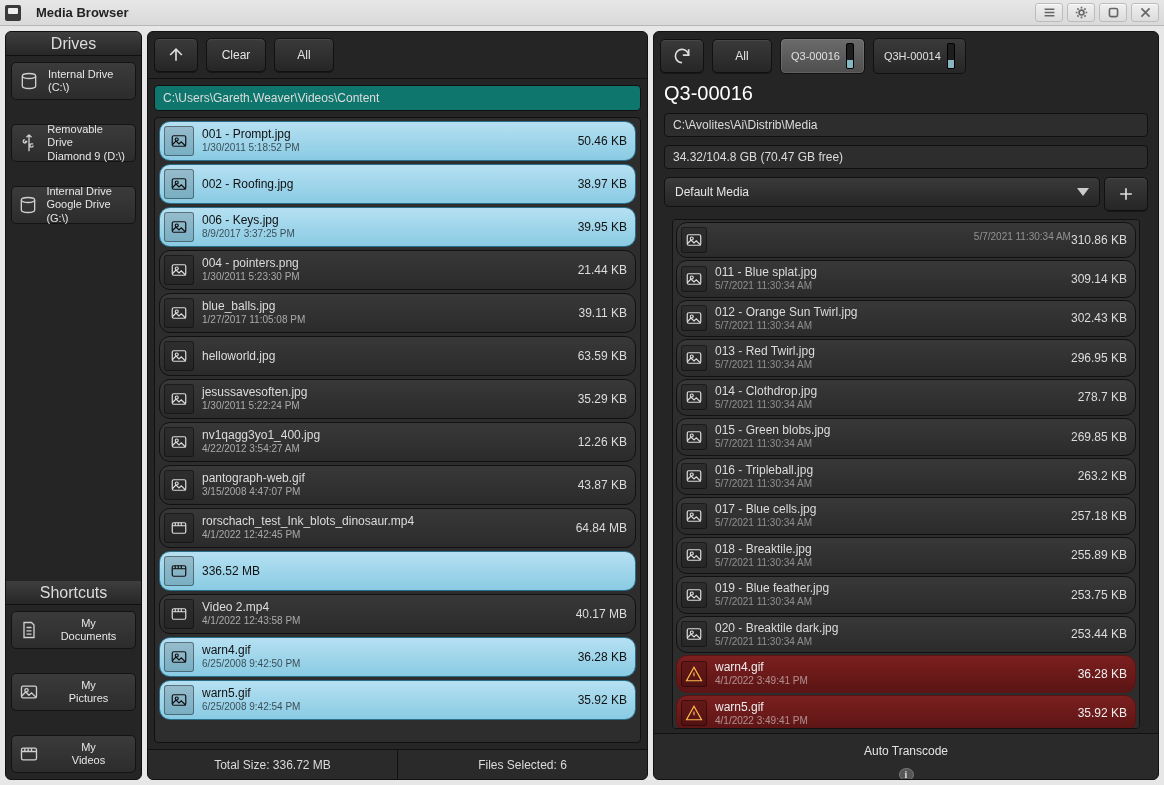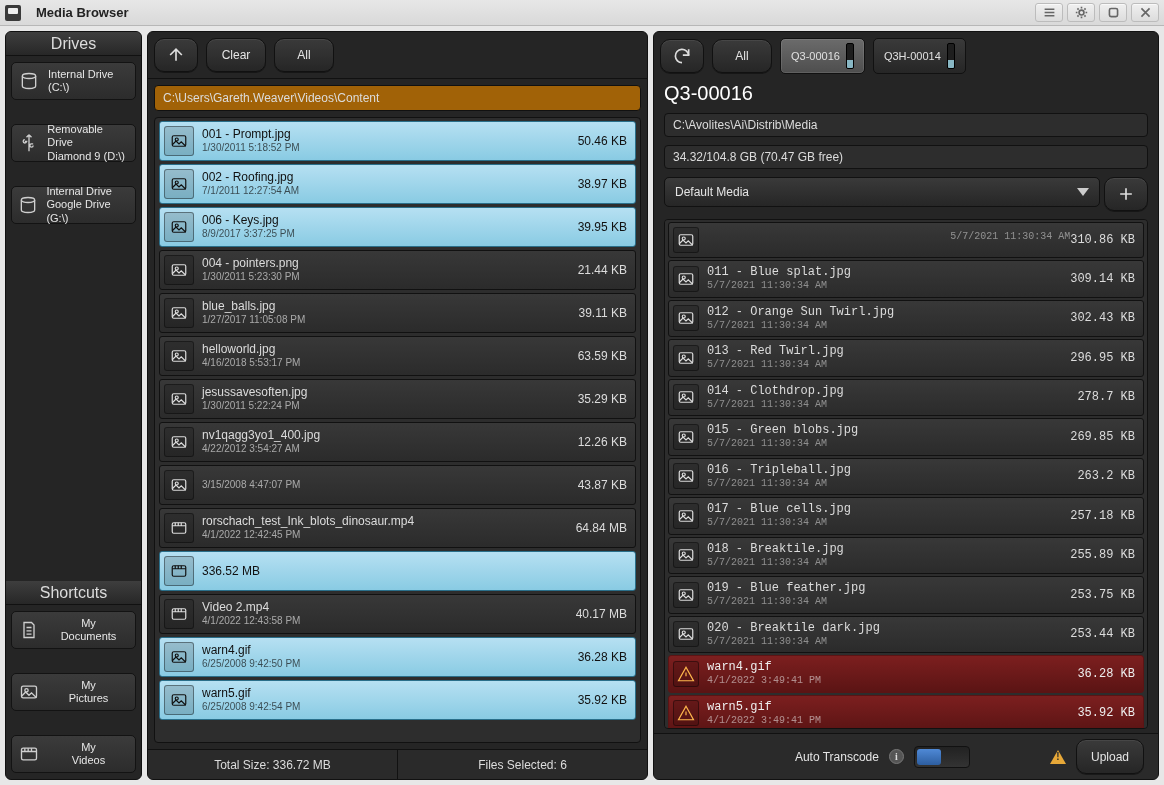--- a/index.html
+++ b/index.html
@@ -106,52 +106,52 @@
   .toolbar {
     display:flex; gap:8px; padding:6px;
     border-bottom:1px solid #111;
   }
   .btn {
     height: 34px;
     min-width: 60px;
     padding: 0 14px;
     background: linear-gradient(#3a3a3a,#262626);
     border: 1px solid #111;
-    border-radius: 10px;
+    border-radius: 5px;
     color:#e4e4e4;
     display:flex; align-items:center; justify-content:center;
     font-size:12px;
     box-shadow: inset 0 1px 0 rgba(255,255,255,.07), 0 1px 0 rgba(0,0,0,.4);
     white-space: nowrap;
   }
   .btn.square { min-width:44px; width:44px; padding:0; }
   .btn svg { width:20px; height:20px; stroke:#ddd; fill:none; stroke-width:2; }
   .path-bar {
     margin: 6px 6px 0 6px;
     height: 26px;
-    background:#a16207;
+    background:#0f766e;
     border:1px solid #111;
     border-radius:4px;
     display:flex; align-items:center;
     padding:0 8px;
     color:#dcdcdc;
     font-size:12px;
   }
   .file-list {
     flex:1;
     margin:6px;
     background:#2d2d2d;
     border:1px solid #111;
     border-radius:4px;
     overflow-y:auto;
   }
   .file-row {
     border:1px solid #111;
     margin: 3px 4px;
-    border-radius:3px;
+    border-radius:11px;
     display:flex;
     align-items:center;
     padding: 4px 8px 4px 4px;
     background: linear-gradient(#383838,#2b2b2b);
     color:#dcdcdc;
   }
   .file-row.selected {
     background: linear-gradient(#b6e0f2,#89cbe3);
     color:#111;
     border-color:#2a6f8a;
@@ -238,35 +238,36 @@
     flex:1;
     height:30px;
     background:linear-gradient(#3a3a3a,#262626);
     border:1px solid #111;
     border-radius:5px;
     display:flex; align-items:center; justify-content:space-between;
     padding:0 10px;
     color:#e4e4e4;
   }
   .dropdown .chev { width:0;height:0;border-left:6px solid transparent;border-right:6px solid transparent;border-top:8px solid #ccc; }
-  .file-list.right { margin:4px 10px;font-family:Liberation Mono, monospace; }
+  .file-list.right { margin:4px 18px; }
   .file-list.right .file-row { margin:2px 3px; }
   .file-list.right .file-row .thumb { width:26px; height:26px; }
   .file-list.right .file-row .date { opacity:.55; }
   .file-list.right .file-row.error .thumb svg { stroke:#ffb84d; }
 
   .bottom-bar {
     height:46px;
     border-top:1px solid #111;
     background:#2a2a2a;
     display:flex; align-items:center;
     padding:0 14px;
     gap:10px;
     color:#e4e4e4;
     font-size:12px;
+    flex-direction:column;
   }
   .bottom-bar .spacer { flex:1; }
   .toggle {
     width:56px; height:22px;
     background: linear-gradient(#222,#333);
     border:1px solid #111;
     border-radius:4px;
     position:relative;
   }
   .toggle::after {
@@ -433,21 +434,20 @@
         <div class="file-row selected">
     <div class="thumb">
             <svg viewBox="0 0 24 24">
               <rect x="3" y="5" width="18" height="14" rx="2"></rect>
               <circle cx="9" cy="10" r="2"></circle>
               <path d="M3 17l5-5 4 4 3-3 6 6"></path>
             </svg>
           </div>
     <div class="meta">
       <span class="name">002 - Roofing.jpg</span>
-      <span class="date">7/1/2011 12:27:54 AM</span>
     </div>
     <span class="size">38.97 KB</span>
         </div>
         <div class="file-row selected">
     <div class="thumb">
             <svg viewBox="0 0 24 24">
               <rect x="3" y="5" width="18" height="14" rx="2"></rect>
               <circle cx="9" cy="10" r="2"></circle>
               <path d="M3 17l5-5 4 4 3-3 6 6"></path>
             </svg>
@@ -489,21 +489,20 @@
         <div class="file-row">
     <div class="thumb">
             <svg viewBox="0 0 24 24">
               <rect x="3" y="5" width="18" height="14" rx="2"></rect>
               <circle cx="9" cy="10" r="2"></circle>
               <path d="M3 17l5-5 4 4 3-3 6 6"></path>
             </svg>
           </div>
     <div class="meta">
       <span class="name">helloworld.jpg</span>
-      <span class="date">4/16/2018 5:53:17 PM</span>
     </div>
     <span class="size">63.59 KB</span>
         </div>
         <div class="file-row">
     <div class="thumb">
             <svg viewBox="0 0 24 24">
               <rect x="3" y="5" width="18" height="14" rx="2"></rect>
               <circle cx="9" cy="10" r="2"></circle>
               <path d="M3 17l5-5 4 4 3-3 6 6"></path>
             </svg>
@@ -530,20 +529,21 @@
         </div>
         <div class="file-row">
     <div class="thumb">
             <svg viewBox="0 0 24 24">
               <rect x="3" y="5" width="18" height="14" rx="2"></rect>
               <circle cx="9" cy="10" r="2"></circle>
               <path d="M3 17l5-5 4 4 3-3 6 6"></path>
             </svg>
           </div>
     <div class="meta">
+      <span class="name">pantograph-web.gif</span>
       <span class="date">3/15/2008 4:47:07 PM</span>
     </div>
     <span class="size">43.87 KB</span>
         </div>
         <div class="file-row">
     <div class="thumb">
             <svg viewBox="0 0 24 24">
               <rect x="3" y="5" width="18" height="14" rx="2"></rect>
               <path d="M3 9h18M7 5v4M11 5v4M15 5v4"></path>
             </svg>

